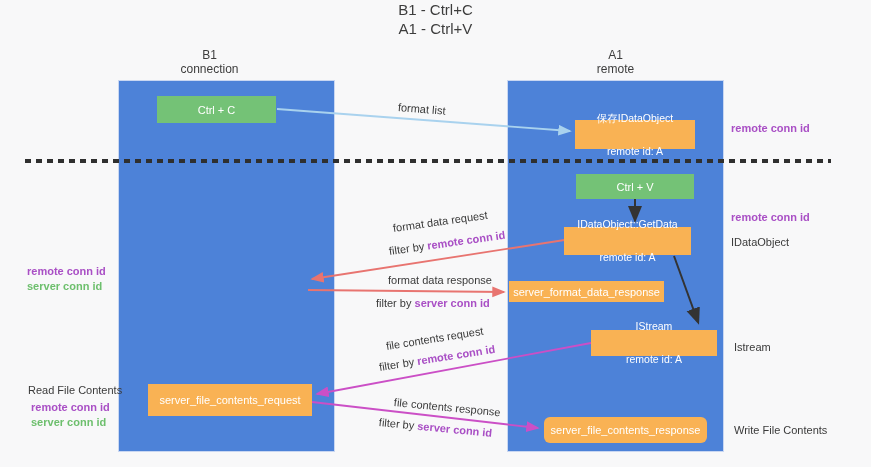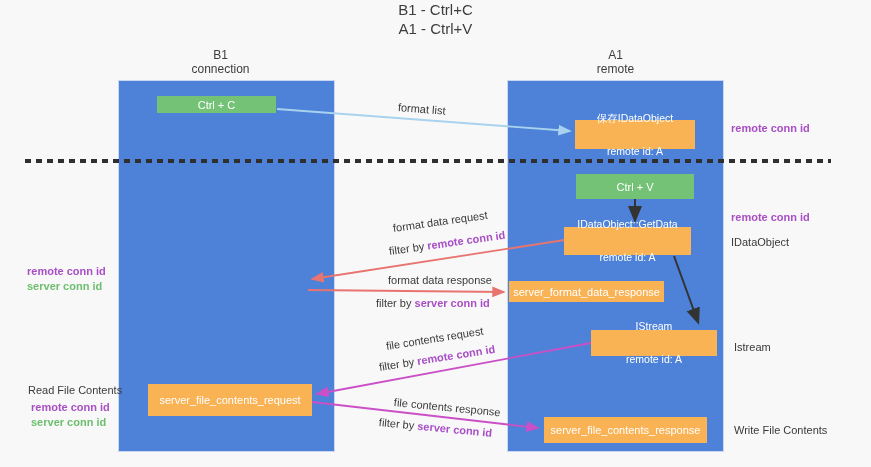--- a/index.html
+++ b/index.html
@@ -43,21 +43,21 @@
 </head>
 <body>
 
 <div id="canvas">
 
   <div class="abs title">
     <div>B1 - Ctrl+C</div>
     <div>A1 - Ctrl+V</div>
   </div>
 
-  <div class="abs lane-header" style="left:112px;">
+  <div class="abs lane-header" style="left:101px;">
     <div>B1</div>
     <div>connection</div>
   </div>
   <div class="abs lane-header" style="left:507px;">
     <div>A1</div>
     <div>remote</div>
   </div>
 
   <div class="abs lane" style="left:118px;"></div>
   <div class="abs lane" style="left:507px;"></div>
@@ -81,21 +81,21 @@
     </defs>
     <line x1="277" y1="109" x2="570" y2="131" stroke="#a9d2ee" stroke-width="1.8" marker-end="url(#m-blue)"></line>
     <line x1="635" y1="199" x2="635" y2="220" stroke="#333333" stroke-width="2" marker-end="url(#m-black)"></line>
     <line x1="674" y1="256" x2="698" y2="322" stroke="#333333" stroke-width="2" marker-end="url(#m-black)"></line>
     <line x1="571" y1="239" x2="312" y2="279" stroke="#e87470" stroke-width="1.8" marker-end="url(#m-salmon)"></line>
     <line x1="308" y1="290" x2="504" y2="292" stroke="#e87470" stroke-width="1.8" marker-end="url(#m-salmon)"></line>
     <line x1="591" y1="343" x2="317" y2="394" stroke="#cb4fc6" stroke-width="1.8" marker-end="url(#m-magenta)"></line>
     <line x1="312" y1="402" x2="538" y2="428" stroke="#cb4fc6" stroke-width="1.8" marker-end="url(#m-magenta)"></line>
   </svg>
 
-  <div class="abs node green one-line" style="left:157px;top:96px;width:119px;height:17px;">
+  <div class="abs node green one-line" style="left:157px;top:96px;width:119px;height:27px;">
     <span>Ctrl + C</span>
   </div>
 
   <div class="abs node orange two-line" style="left:575px;top:120px;width:120px;height:29px;">
     <span>保存IDataObject</span>
     <span>remote id: A</span>
   </div>
 
   <div class="abs node green one-line" style="left:576px;top:174px;width:118px;height:25px;">
     <span>Ctrl + V</span>
@@ -113,21 +113,21 @@
 
   <div class="abs node orange two-line" style="left:591px;top:330px;width:126px;height:26px;">
     <span>IStream</span>
     <span>remote id: A</span>
   </div>
 
   <div class="abs node orange one-line" style="left:148px;top:384px;width:164px;height:32px;">
     <span>server_file_contents_request</span>
   </div>
 
-  <div class="abs node orange one-line" style="left:544px;top:417px;width:163px;height:26px;">
+  <div class="abs node orange one-line" style="left:544px;top:417px;width:163px;height:26px;border-radius:6px;">
     <span>server_file_contents_response</span>
   </div>
 
   <div class="abs arrow-label" style="left:398px;top:101px;transform:rotate(4.5deg);">format list</div>
 
   <div class="abs arrow-label" style="left:393px;top:222px;transform:rotate(-8deg);">format data request</div>
   <div class="abs arrow-label" style="left:389px;top:245px;transform:rotate(-8deg);">
     <span>filter by </span><span class="purple">remote conn id</span>
   </div>
 

